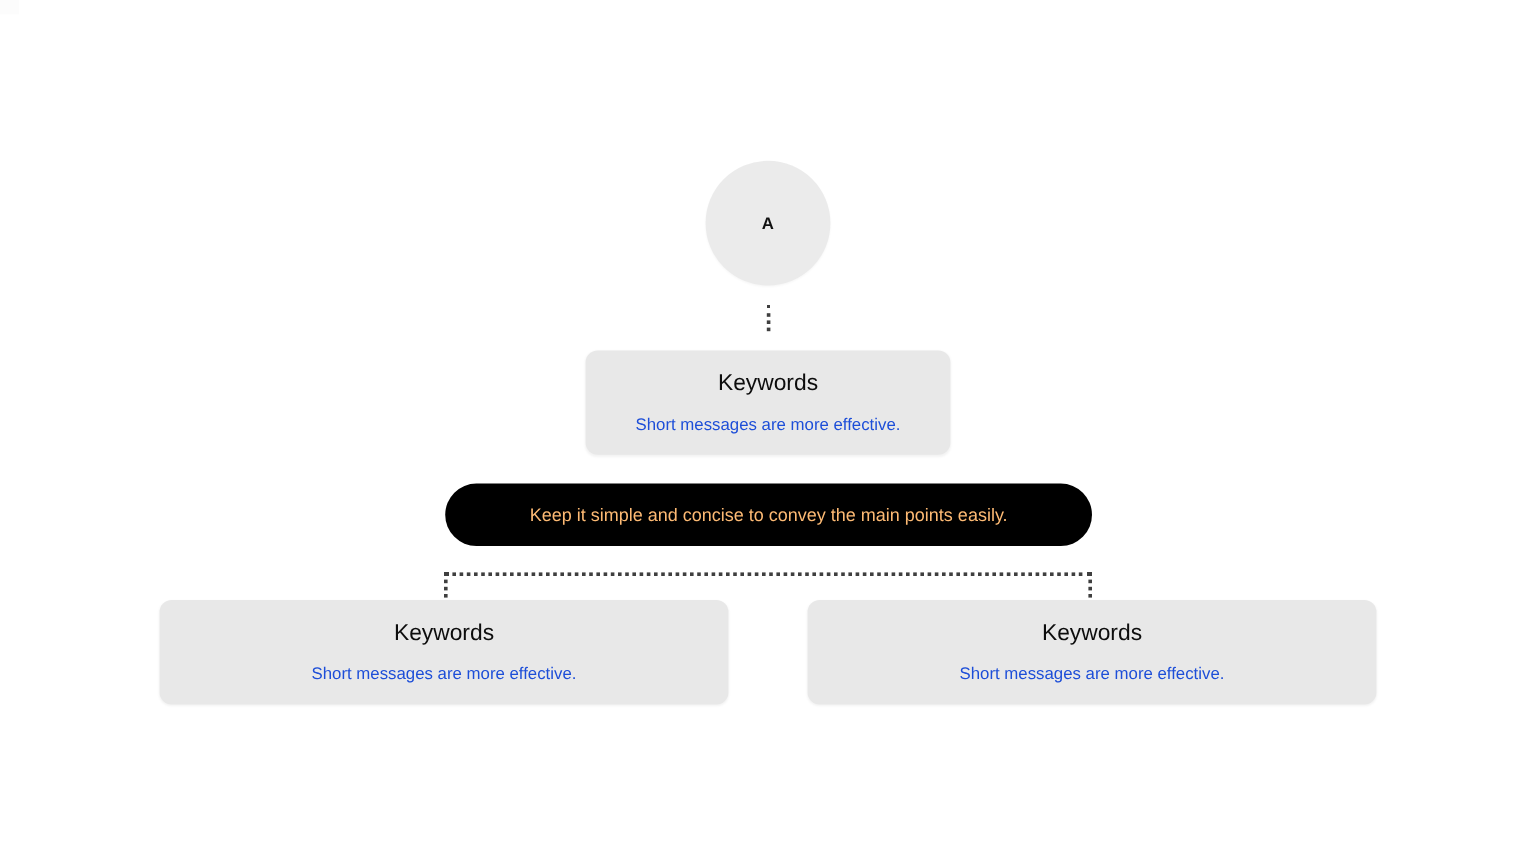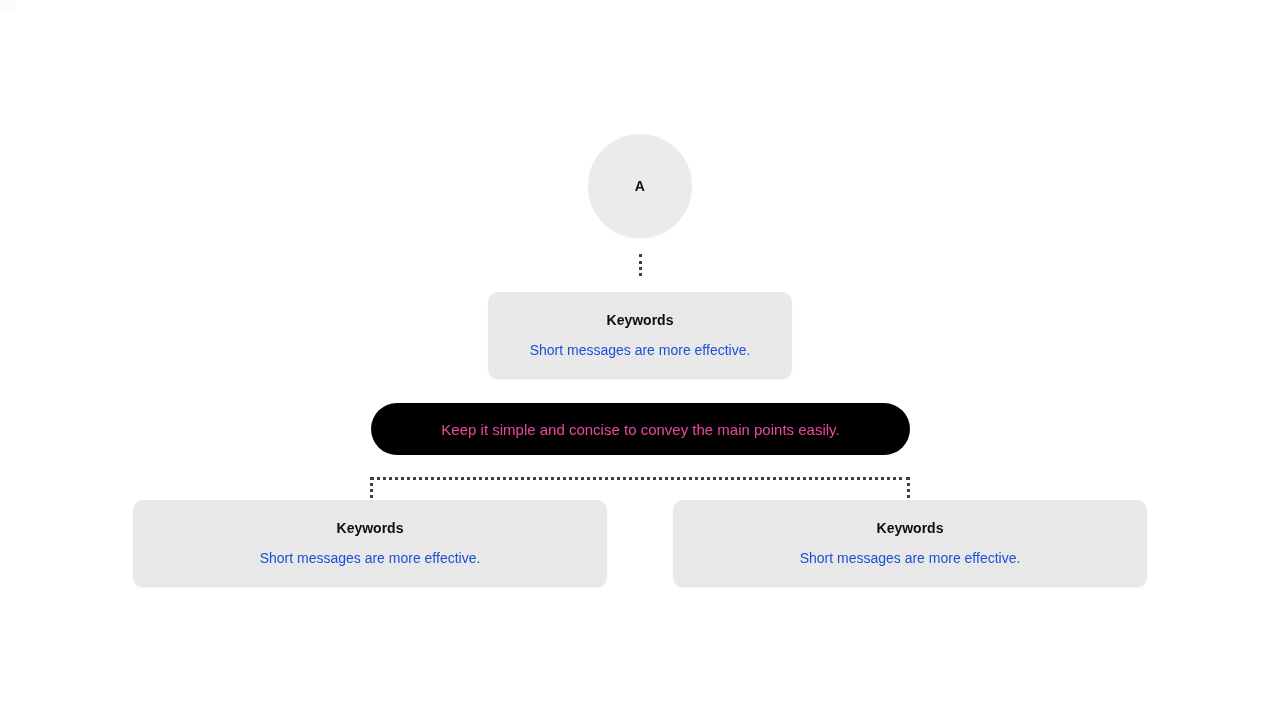--- a/index.html
+++ b/index.html
@@ -69,22 +69,22 @@
     background: #e8e8e8;
     border-radius: 10px;
     box-sizing: border-box;
     display: flex;
     flex-direction: column;
     align-items: center;
     justify-content: center;
     box-shadow: 0 1px 2px rgba(0,0,0,0.05);
   }
   .card-title {
-    font-size: 14px;
-    font-weight: bold;
+    font-size: 19px;
+    font-weight: normal;
     color: #0d0d0d;
     line-height: 1.2;
     margin: 0 0 12px 0;
     text-align: center;
   }
   .card-desc {
     font-size: 14px;
     font-weight: normal;
     color: #1d4ed8;
     line-height: 1.3;
@@ -120,21 +120,21 @@
     height: 52px;
     border-radius: 26px;
     background: #000000;
     display: flex;
     align-items: center;
     justify-content: center;
   }
   .pill-text {
     font-size: 15px;
     font-weight: normal;
-    color: #ec4899;
+    color: #fdba74;
     line-height: 1;
     text-align: center;
   }
 
   
   .bracket {
     position: absolute;
     left: 370px;
     top: 477px;
     width: 540px;

